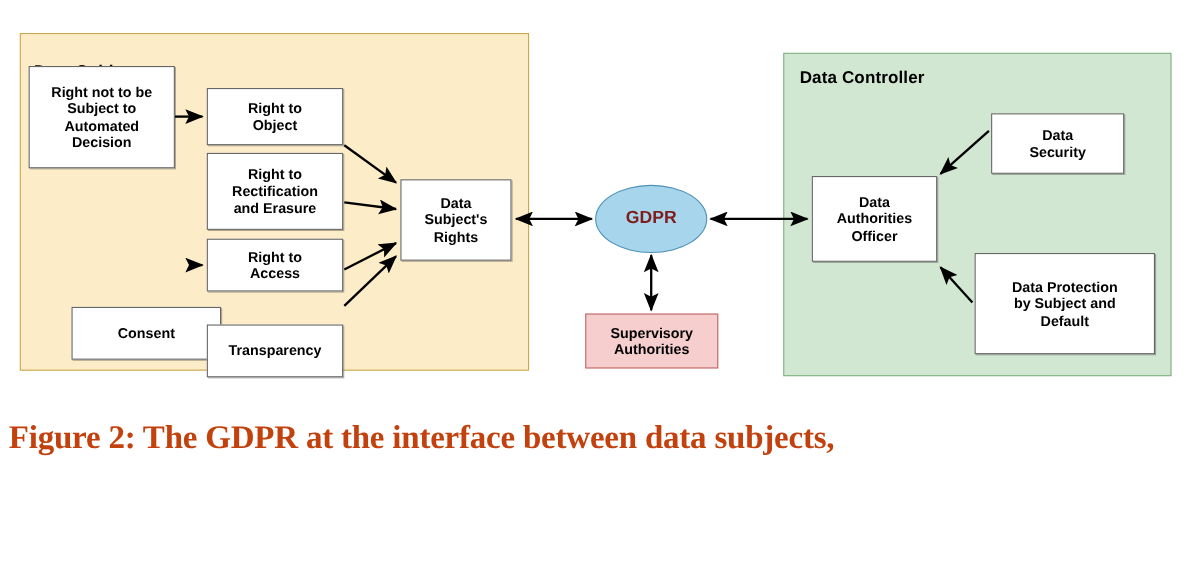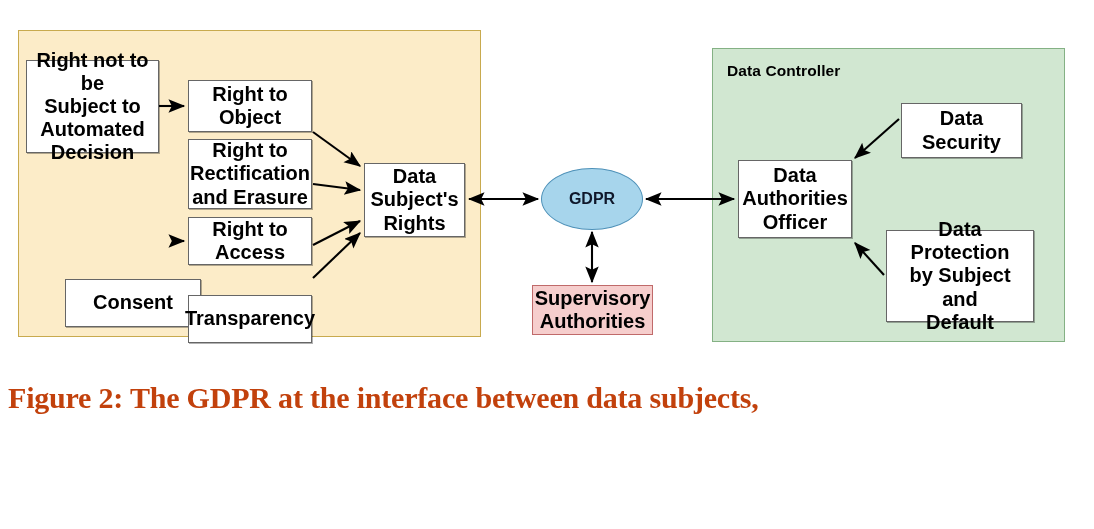--- a/index.html
+++ b/index.html
@@ -39,39 +39,39 @@
     white-space: nowrap;
   }
   .node {
     position: absolute;
     box-sizing: border-box;
     display: flex;
     align-items: center;
     justify-content: center;
     text-align: center;
     font-weight: bold;
-    font-size: 20px;
+    font-size: 13px;
     line-height: 1.16;
     color: #000000;
     background: #ffffff;
     border: 1.6px solid #666666;
     box-shadow: 1px 1px 0 rgba(0,0,0,0.30);
     padding: 1px 3px;
   }
   .node span { display: block; }
   .ellipse-node {
     position: absolute;
     box-sizing: border-box;
     display: flex;
     align-items: center;
     justify-content: center;
     text-align: center;
     font-weight: bold;
     font-size: 16px;
-    color: #0f172a;
+    color: #7f1d1d;
     background: #a7d5ec;
     border: 1.4px solid #4e91b8;
     border-radius: 50%;
   }
   .pink-node {
     background: #f6cecd;
     border: 1.6px solid #c06a6a;
     box-shadow: none;
   }
   #caption {
@@ -210,21 +210,21 @@
     </div>
   </div>
 
   <div class="node" style="left:901px; top:103px; width:121px; height:55px;">
     <div>
       <span>Data</span>
       <span>Security</span>
     </div>
   </div>
 
-  <div class="node" style="left:886px; top:230px; width:148px; height:92px;">
+  <div class="node" style="left:886px; top:230px; width:164px; height:92px;">
     <div>
       <span>Data Protection</span>
       <span>by Subject and</span>
       <span>Default</span>
     </div>
   </div>
 
 </div>
 
 <div id="caption">

